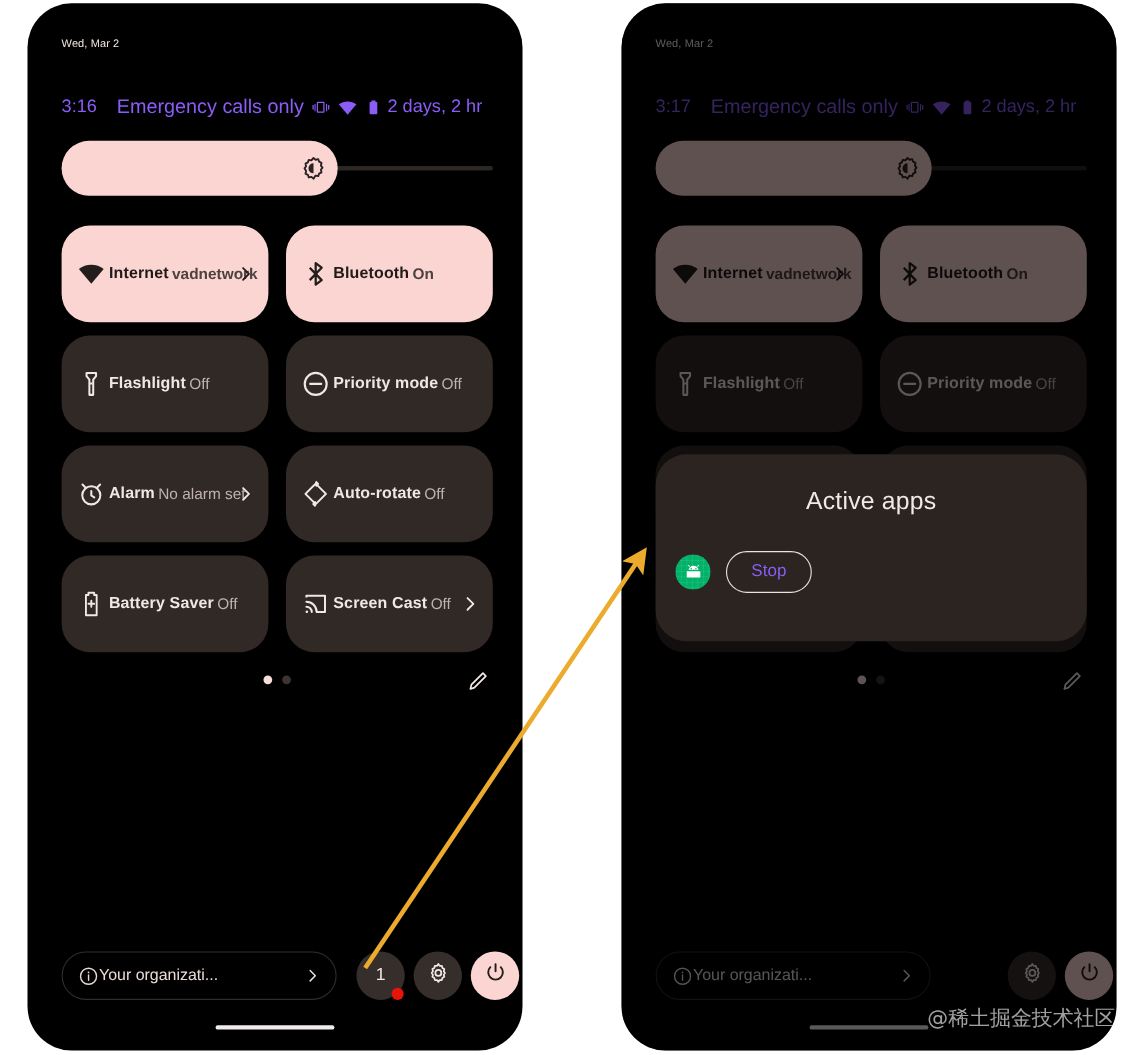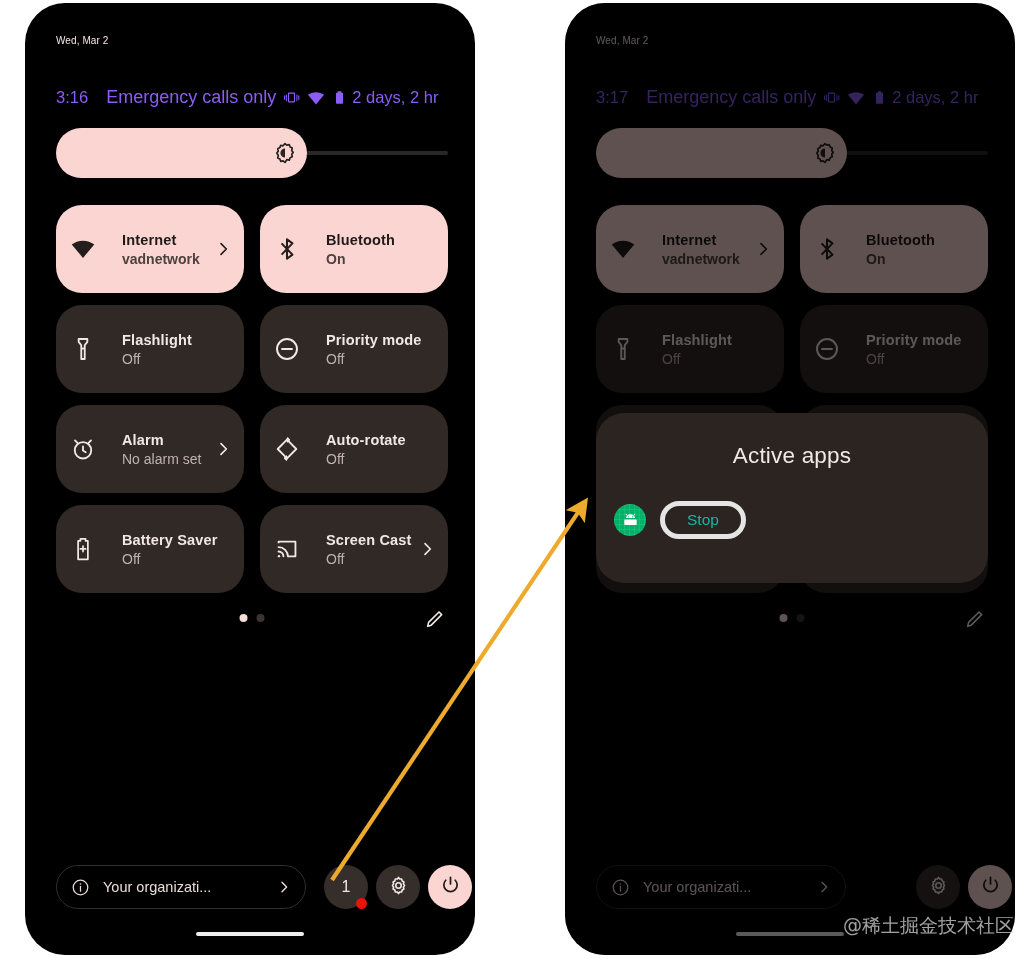--- a/index.html
+++ b/index.html
@@ -76,21 +76,21 @@
     display: flex; align-items: center;
     padding: 0 14px;
   }
   .tile.on { background: var(--pink); }
   .tile-icon {
     flex: 0 0 26px; width: 26px; height: 26px;
     display: flex; align-items: center; justify-content: center;
     color: var(--tile-fg);
   }
   .tile.on .tile-icon { color: #231d1c; }
-  .tile-text { margin-left: 26px; display: flex; flex-direction: column; gap: 3px; min-width: 0; }
+  .tile-text { margin-left: 3px; display: flex; flex-direction: row; gap: 3px; min-width: 0; }
   .tile-title {
     font-size: 14.5px; font-weight: bold; color: var(--tile-fg);
     white-space: nowrap; letter-spacing: .15px;
   }
   .tile-sub { font-size: 14px; color: var(--tile-sub); white-space: nowrap; }
   .tile.on .tile-title { color: #201a19; }
   .tile.on .tile-sub { color: #4d423f; font-weight: bold; }
   .tile-chev {
     position: absolute; right: 13px; top: 50%; transform: translateY(-50%);
     width: 16px; height: 16px; color: var(--tile-fg);
@@ -107,21 +107,20 @@
   .dot.active { background: #f7ded9; }
   .pencil { position: absolute; right: 2px; top: 7px; width: 22px; height: 22px; color: #f4e9e6; }
 
   
   .footer { position: absolute; left: 31px; bottom: 46px; width: 392px; height: 44px; }
   .org-chip {
     position: absolute; left: 0; top: 0;
     height: 44px; width: 250px;
     border: 1px solid #332c2a; border-radius: 22px;
     display: flex; align-items: center; padding: 0 14px;
-    gap: 13px;
   }
   .org-icon { width: 19px; height: 19px; color: #e7d9d6; flex: 0 0 19px; }
   .org-label { font-size: 14.5px; color: #eadcd9; white-space: nowrap; flex: 1; }
   .org-chev { width: 14px; height: 14px; color: #eadcd9; flex: 0 0 14px; }
 
   .fbtn {
     position: absolute; top: 0;
     width: 44px; height: 44px; border-radius: 50%;
     display: flex; align-items: center; justify-content: center;
     background: #352e2b;
@@ -164,24 +163,24 @@
     background-image: linear-gradient(rgba(255,255,255,.09) 1px, transparent 1px),
                       linear-gradient(90deg, rgba(255,255,255,.09) 1px, transparent 1px);
     background-size: 5px 5px, 5px 5px;
   }
   .app-avatar svg { width: 19px; height: 19px; color: #ffffff; }
   .app-meta { display: flex; flex-direction: column; gap: 3px; flex: 1; }
   .app-name { font-size: 15.5px; color: #f2e7e4; }
   .app-time { font-size: 14.5px; color: #b8a9a5; }
   .stop-btn {
     height: 38px; padding: 0 22px;
-    border: 5px solid #e5e5e5; border-radius: 19px;
+    border: 1px solid #e5e5e5; border-radius: 19px;
     display: flex; align-items: center; justify-content: center;
     background: transparent;
-    font-size: 15.5px; color: #14b8a6;
+    font-size: 15.5px; color: #8b5cf6;
     font-family: "Liberation Sans", sans-serif;
   }
 
   
   #annotation { position: absolute; inset: 0; z-index: 90; pointer-events: none; }
 
   
   .watermark {
     position: absolute; z-index: 95;
     right: 18px; bottom: 20px;

